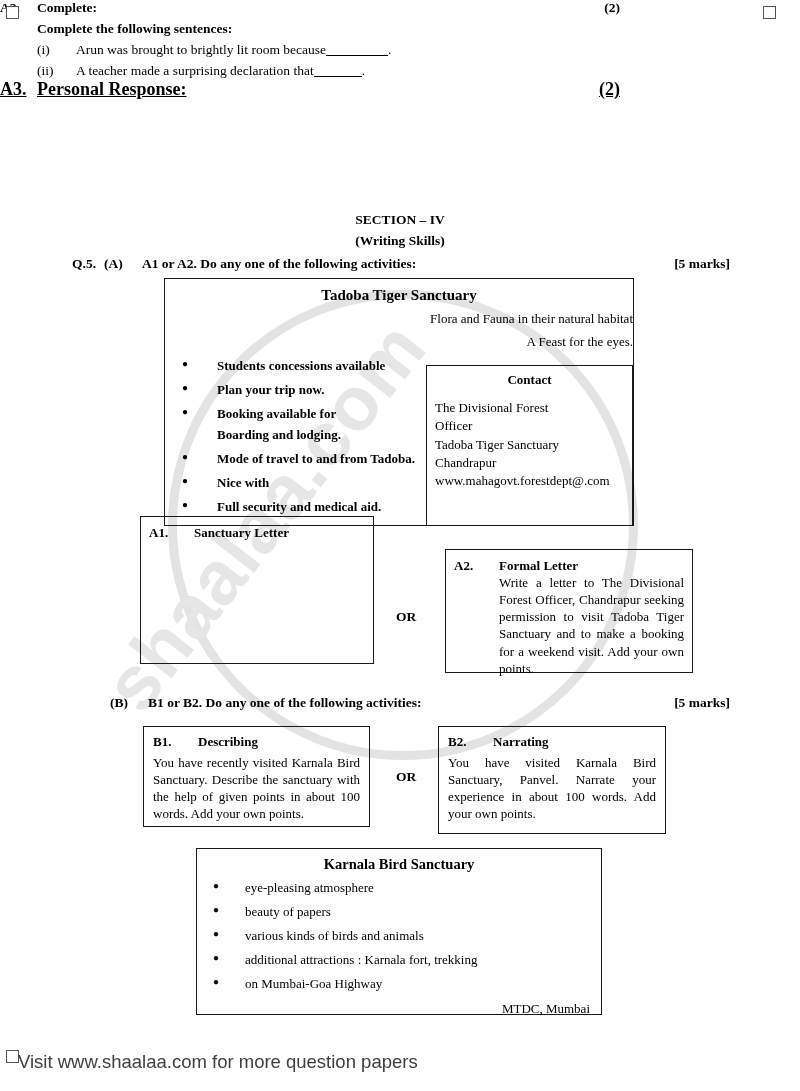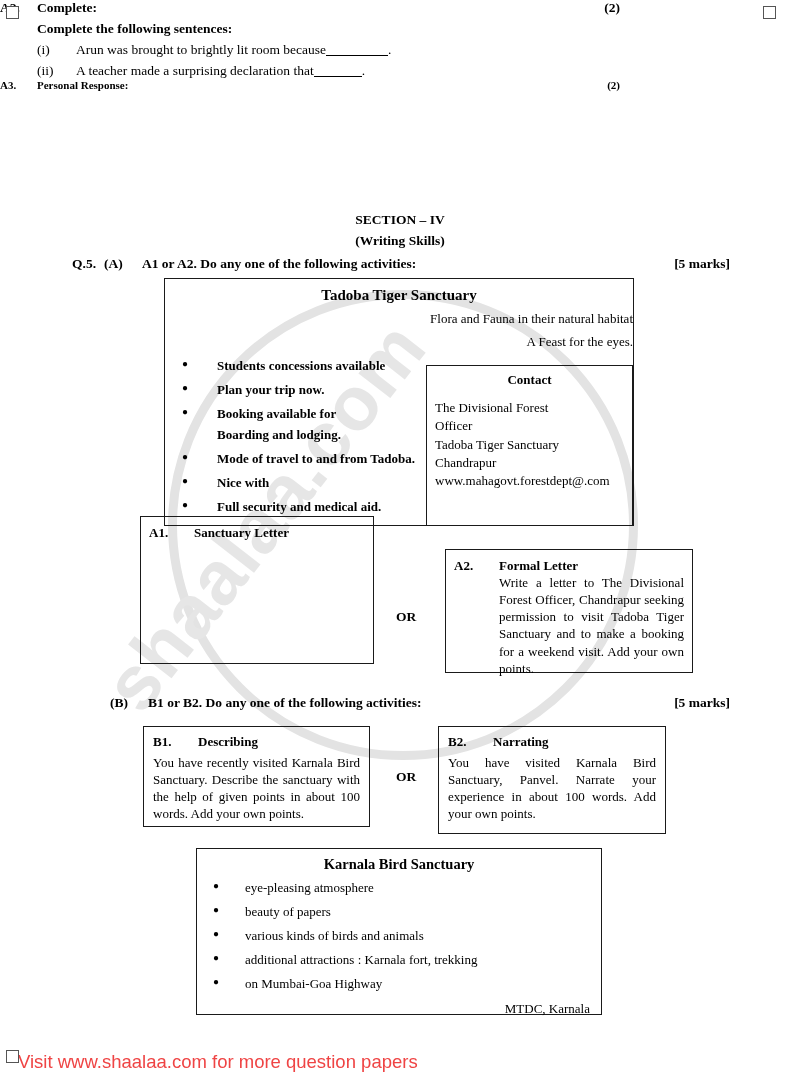--- a/index.html
+++ b/index.html
@@ -73,21 +73,21 @@
   #a2-block .head .tag { width: 37px; font-weight: bold; flex: none; }
   #a2-block .head .txt { font-weight: bold; flex: 1; }
   #a2-block .head .mk  { font-weight: bold; flex: none; }
   #a2-block .sub { margin-left: 37px; font-weight: bold; margin-top: 5px; }
   #a2-block .item { margin-left: 37px; margin-top: 5px; display: flex; }
   #a2-block .item .rn { width: 39px; flex: none; }
   .blank-long { display: inline-block; width: 62px; border-bottom: 1.3px solid #000; vertical-align: -2px; }
   .blank-short { display: inline-block; width: 48px; border-bottom: 1.3px solid #000; vertical-align: -2px; }
 
   
-  #a3-block { left: 110px; top: 163px; width: 620px; font-size: 11px; }
+  #a3-block { left: 110px; top: 163px; width: 620px; font-size: 18px; text-decoration: underline; }
   #a3-block .head { display: flex; }
   #a3-block .head .tag { width: 37px; font-weight: bold; flex: none; }
   #a3-block .head .txt { font-weight: bold; flex: 1; }
   #a3-block .head .mk  { font-weight: bold; flex: none; }
   #a3-block .body { margin-left: 37px; margin-top: 5px; }
 
   
   #section-head {
     position: absolute;
     left: 0; top: 210px;
@@ -247,21 +247,21 @@
   #karnala-box .credit {
     font-size: 13px; text-align: right; padding-right: 11px; margin-top: 1px;
   }
 
   
   #footer {
     position: absolute;
     left: 18px; top: 1051px;
     font-family: "Liberation Sans", "DejaVu Sans", sans-serif;
     font-size: 18.5px;
-    color: #ef4444;
+    color: #404040;
     white-space: nowrap;
   }
 </style>
 </head>
 <body>
 
 <div class="watermark">
   <div class="wm-ring"></div>
   <div class="wm-text">shaalaa.com</div>
 </div>
@@ -376,18 +376,18 @@
 
   <div id="karnala-box">
     <div class="ktitle">Karnala Bird Sanctuary</div>
     <ul>
       <li>eye-pleasing atmosphere</li>
       <li>beauty of papers</li>
       <li>various kinds of birds and animals</li>
       <li>additional attractions : Karnala fort, trekking</li>
       <li>on Mumbai-Goa Highway</li>
     </ul>
-    <div class="credit">MTDC, Karnala</div>
+    <div class="credit">MTDC, Mumbai</div>
   </div>
 
   <div id="footer">Visit www.shaalaa.com for more question papers</div>
 
 </div>
 
 </body></html>

